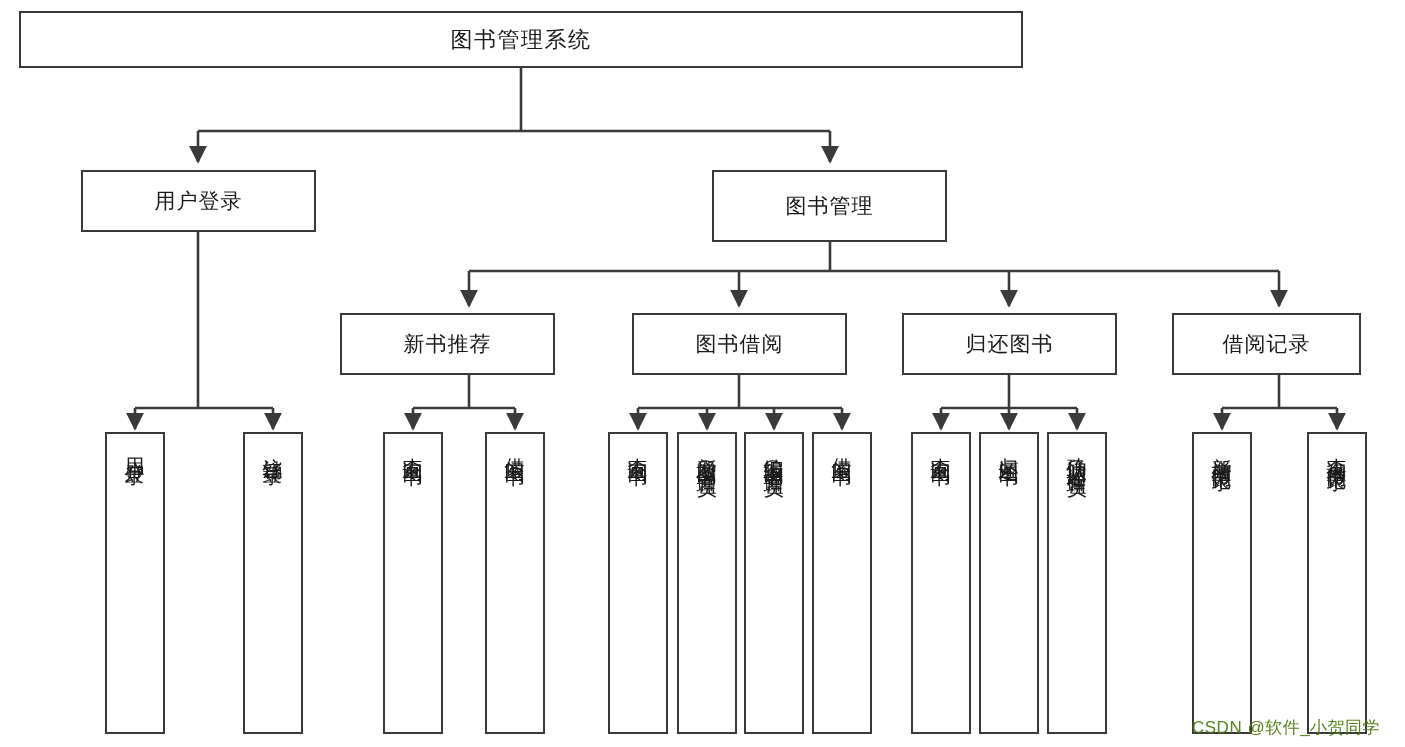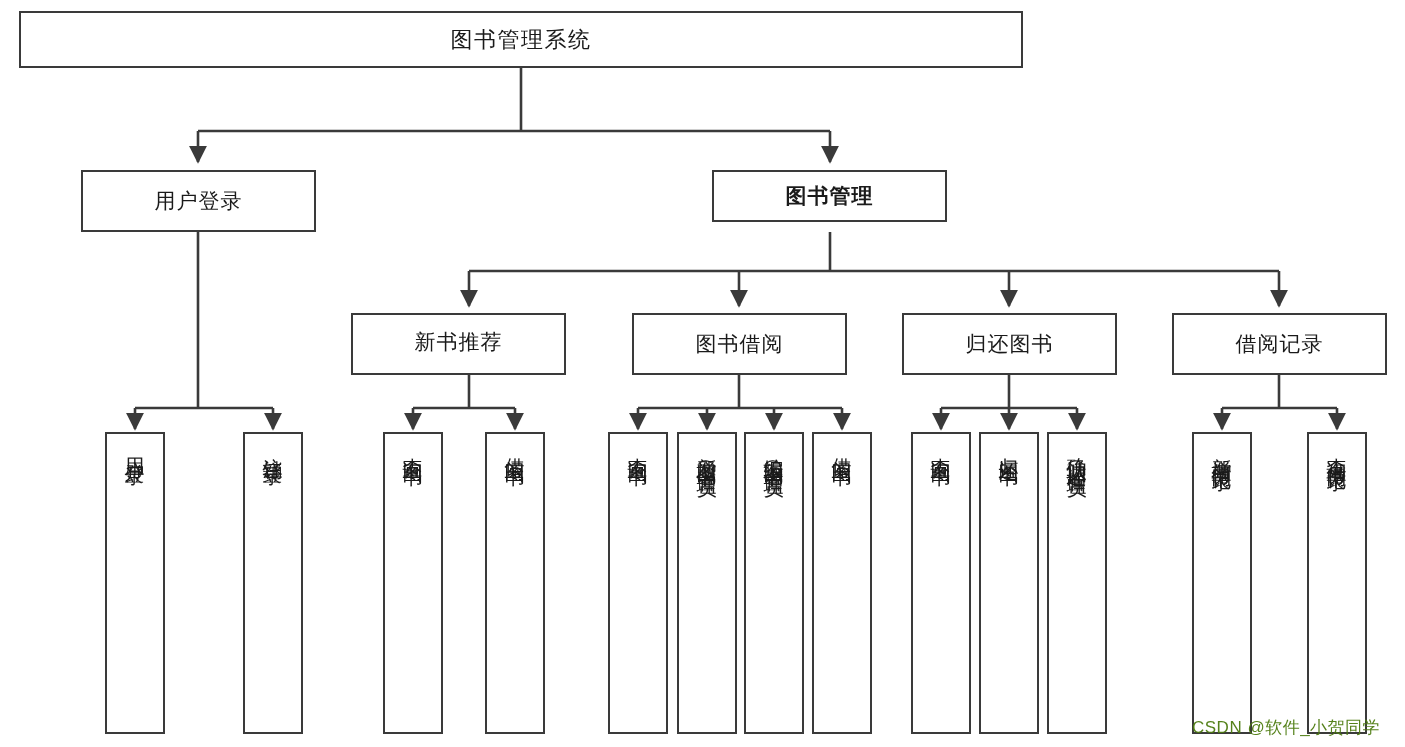--- a/index.html
+++ b/index.html
@@ -129,34 +129,34 @@
     </g>
   </svg>
 
   <div class="node h root" style="left:19px; top:11px; width:1004px; height:57px;">
     <span class="label">图书管理系统</span>
   </div>
 
   <div class="node h" style="left:81px; top:170px; width:235px; height:62px;">
     <span class="label">用户登录</span>
   </div>
-  <div class="node h" style="left:712px; top:170px; width:235px; height:52px;font-weight:bold;">
+  <div class="node h" style="left:712px; top:170px; width:235px; height:72px;">
     <span class="label">图书管理</span>
   </div>
 
-  <div class="node h" style="left:351px; top:313px; width:215px; height:62px;font-family:Liberation Mono, monospace;">
+  <div class="node h" style="left:340px; top:313px; width:215px; height:62px;">
     <span class="label">新书推荐</span>
   </div>
   <div class="node h" style="left:632px; top:313px; width:215px; height:62px;">
     <span class="label">图书借阅</span>
   </div>
   <div class="node h" style="left:902px; top:313px; width:215px; height:62px;">
     <span class="label">归还图书</span>
   </div>
-  <div class="node h" style="left:1172px; top:313px; width:215px; height:62px;">
+  <div class="node h" style="left:1172px; top:313px; width:189px; height:62px;">
     <span class="label">借阅记录</span>
   </div>
 
   <div class="node v" style="left:105px; top:432px; width:60px; height:302px;">
     <span class="label">用户登录</span>
   </div>
   <div class="node v" style="left:243px; top:432px; width:60px; height:302px;">
     <span class="label">注销登录</span>
   </div>
 

